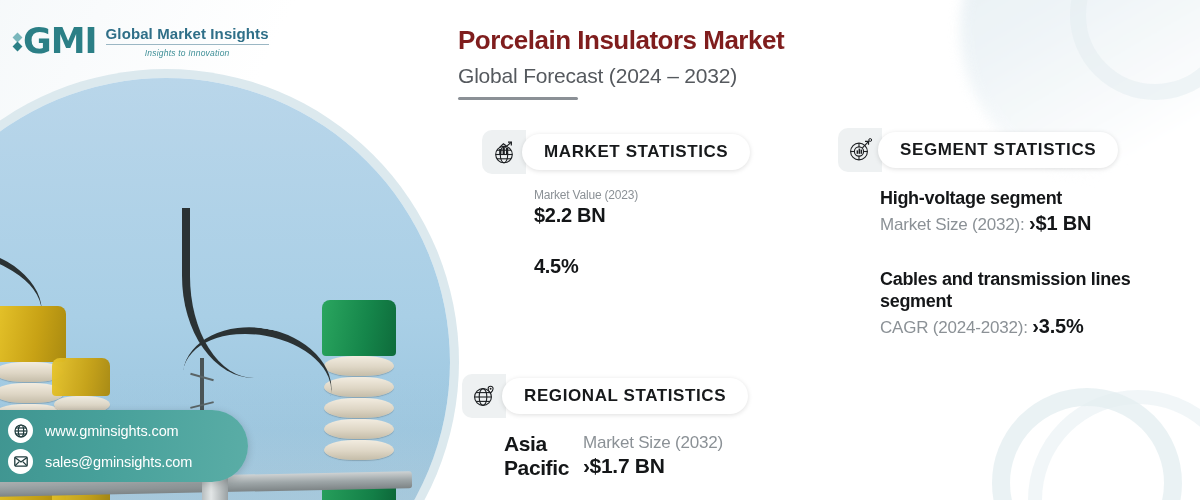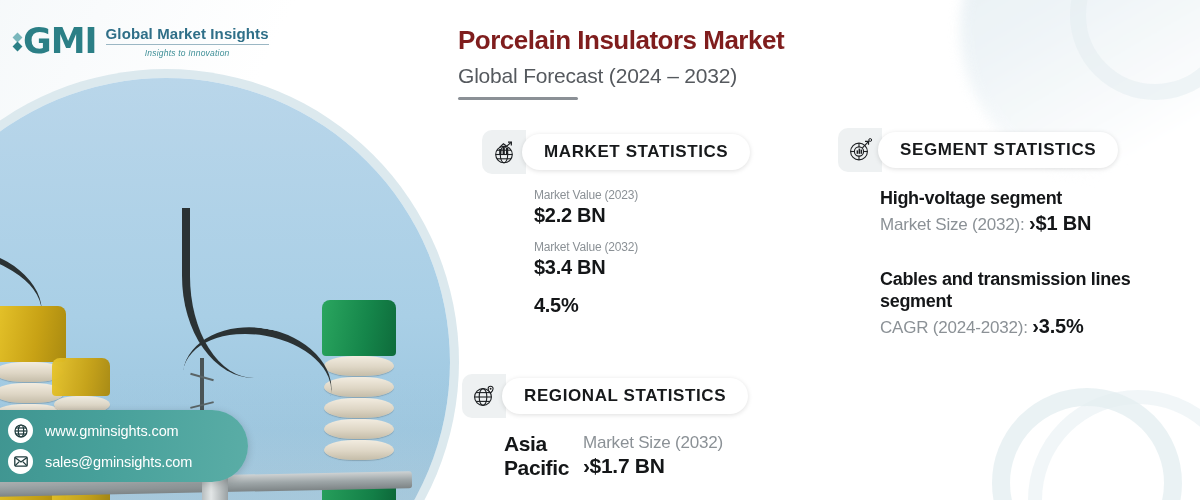--- a/index.html
+++ b/index.html
@@ -343,24 +343,20 @@
       </div>
       <div class="head-pill">
         <span>MARKET STATISTICS</span>
       </div>
     </div>
     <div class="stat-block">
       <div class="stat-label">Market Value (2023)</div>
       <div class="stat-value">$2.2 BN</div>
     </div>
     <div class="stat-gap"></div>
-    <div class="stat-block" style="margin-top:0;">
-      <div class="stat-label">Market Value (2032)</div>
-      <div class="stat-value">$3.4 BN</div>
-    </div>
     <div class="stat-gap"></div>
     <div class="stat-block" style="margin-top:0;">
       <div class="stat-value">4.5%</div>
     </div>
   </div>
 
   <div class="panel" style="left:838px; top:128px;">
     <div class="panel-head">
       <div class="head-icon">
         <svg width="26" height="26" viewBox="0 0 26 26" fill="none" stroke="#1c1f22" stroke-width="1.1">

